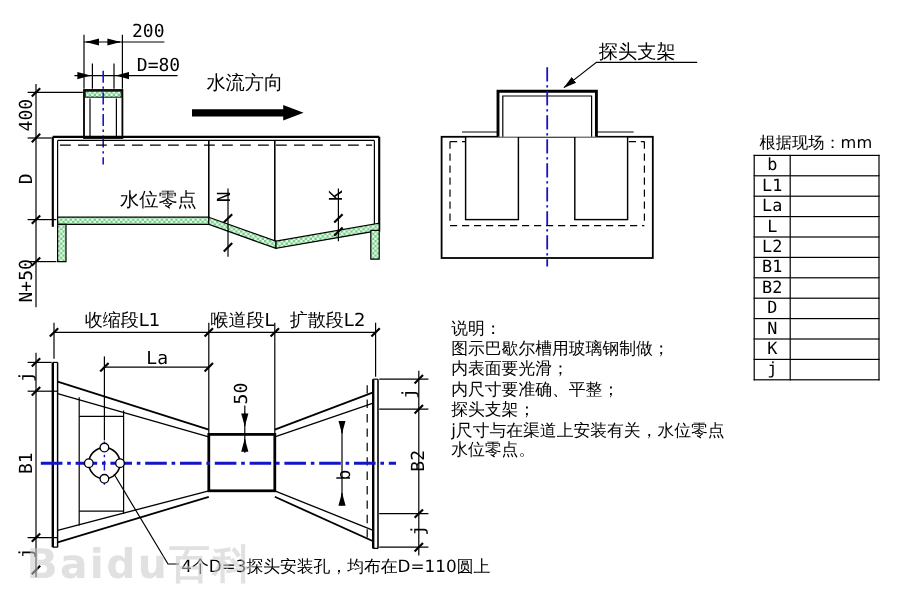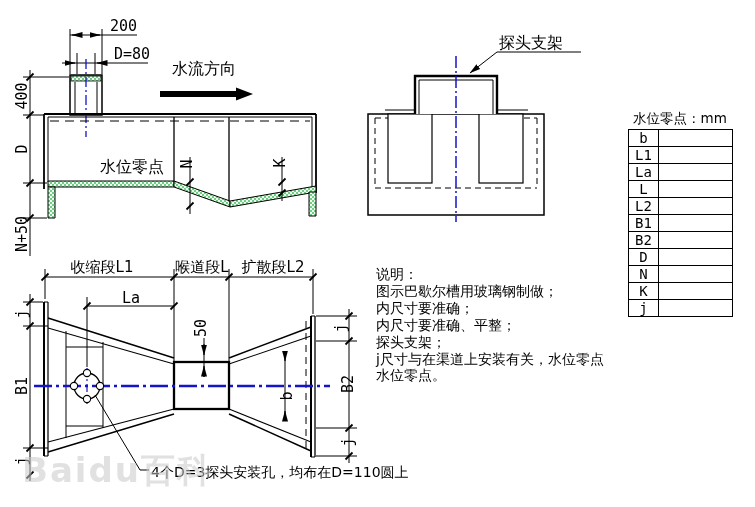--- a/index.html
+++ b/index.html
@@ -238,21 +238,21 @@
       <line x1="26.5" y1="329.5" x2="33.5" y2="322.5" stroke-width="1.8"></line>
       <line x1="26.5" y1="451.5" x2="33.5" y2="444.5" stroke-width="1.8"></line>
       <line x1="26.5" y1="478.5" x2="33.5" y2="471.5" stroke-width="1.8"></line>
     </g>
     <text class="dim" transform="rotate(-90 27 314)" x="27" y="314" text-anchor="middle" stroke="none" fill="#000">j</text>
     <text class="dim" transform="rotate(-90 27 386)" x="27" y="386" text-anchor="middle" stroke="none" fill="#000">B1</text>
     <text class="dim" transform="rotate(-90 27 461)" x="27" y="461" text-anchor="middle" stroke="none" fill="#000">j</text>
   </g>
 </svg>
 
-  <div id="unit-caption">水位零点：mm</div>
+  <div id="unit-caption">根据现场：mm</div>
   <table id="dim-table">
     <tbody>
       <tr>
           <td class="lbl">b</td>
           <td class="val"></td>
         </tr>
       <tr>
           <td class="lbl">L1</td>
           <td class="val"></td>
         </tr>
@@ -291,21 +291,21 @@
       <tr>
           <td class="lbl">j</td>
           <td class="val"></td>
         </tr>
     </tbody>
   </table>
 
   <div id="notes">
     <div class="nline">说明：</div>
     <div class="nline">图示巴歇尔槽用玻璃钢制做；</div>
-    <div class="nline">内尺寸要准确；</div>
+    <div class="nline">内表面要光滑；</div>
     <div class="nline">内尺寸要准确、平整；</div>
     <div class="nline">探头支架；</div>
     <div class="nline">j尺寸与在渠道上安装有关，水位零点</div>
     <div class="nline">水位零点。</div>
   </div>
 
   <div id="watermark">Baidu百科</div>
 
 </div>
 

